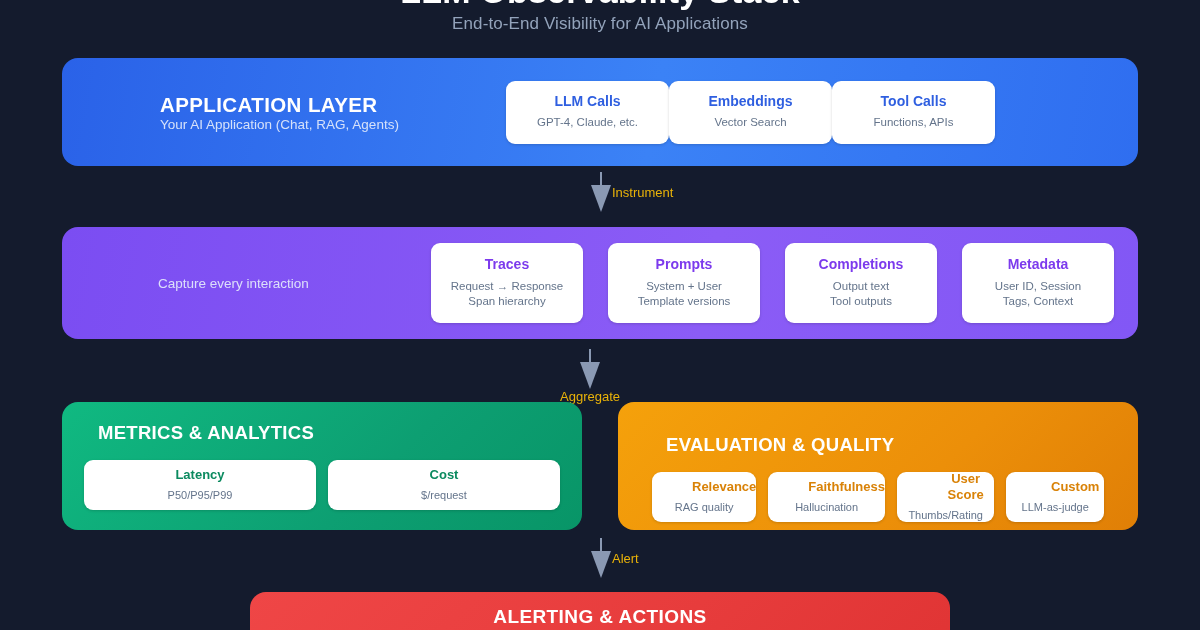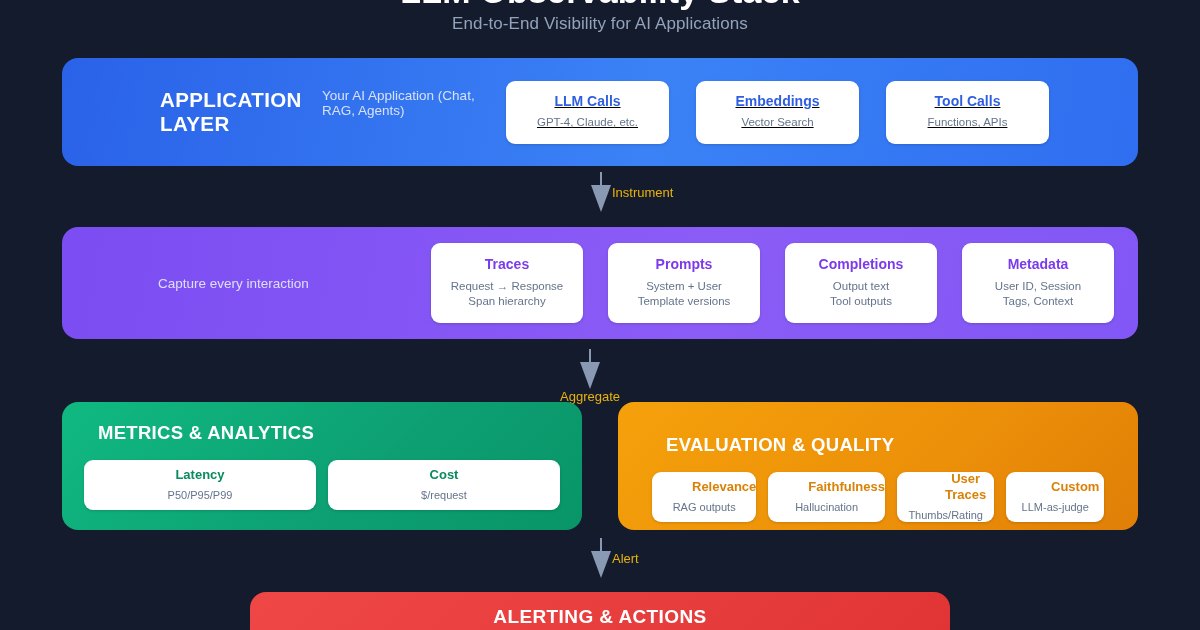--- a/index.html
+++ b/index.html
@@ -54,21 +54,21 @@
   .band {
     position: absolute;
     border-radius: 16px;
     box-sizing: border-box;
     display: flex;
     align-items: center;
     overflow: hidden;
   }
   .band-title-wrap {
     display: flex;
-    flex-direction: row;
+    flex-direction: column;
     justify-content: space-between;
   }
   .band-title {
     color: #ffffff;
     font-weight: bold;
     letter-spacing: 0.4px;
   }
   .band-sub {
     color: #e4ebfb;
     opacity: 0.92;
@@ -105,23 +105,21 @@
     top: 58px;
     width: 1076px;
     height: 108px;
     background: linear-gradient(100deg, #2a62e8 0%, #3b82f6 55%, #2f6ef0 100%);
     padding: 0 24px;
   }
   #app-layer .band-title-wrap { width: 340px; padding-left: 74px; }
   #app-layer .band-title { font-size: 20.5px; }
   #app-layer .chips {
     display: flex;
-    gap: 27px;
     margin-left: 6px;
-    text-decoration: underline;
   }
   #app-layer .chip { width: 163px; height: 63px; }
   #app-layer .chip-title { color: #2f5fe0; }
 
   
   #tracing-layer {
     left: 62px;
     top: 227px;
     width: 1076px;
     height: 112px;
@@ -328,28 +326,28 @@
         <div class="chip-sub">$/request</div>
       </div>
     </div>
   </div>
 
   <div class="band" id="eval-layer">
     <div class="row-title">EVALUATION &amp; QUALITY</div>
     <div class="row-chips">
       <div class="chip">
         <div class="chip-title">Relevance</div>
-        <div class="chip-sub">RAG outputs</div>
+        <div class="chip-sub">RAG quality</div>
       </div>
       <div class="chip">
         <div class="chip-title">Faithfulness</div>
         <div class="chip-sub">Hallucination</div>
       </div>
       <div class="chip">
-        <div class="chip-title">User Traces</div>
+        <div class="chip-title">User Score</div>
         <div class="chip-sub">Thumbs/Rating</div>
       </div>
       <div class="chip">
         <div class="chip-title">Custom</div>
         <div class="chip-sub">LLM-as-judge</div>
       </div>
     </div>
   </div>
 
   <div class="connector" id="connector-alert">

